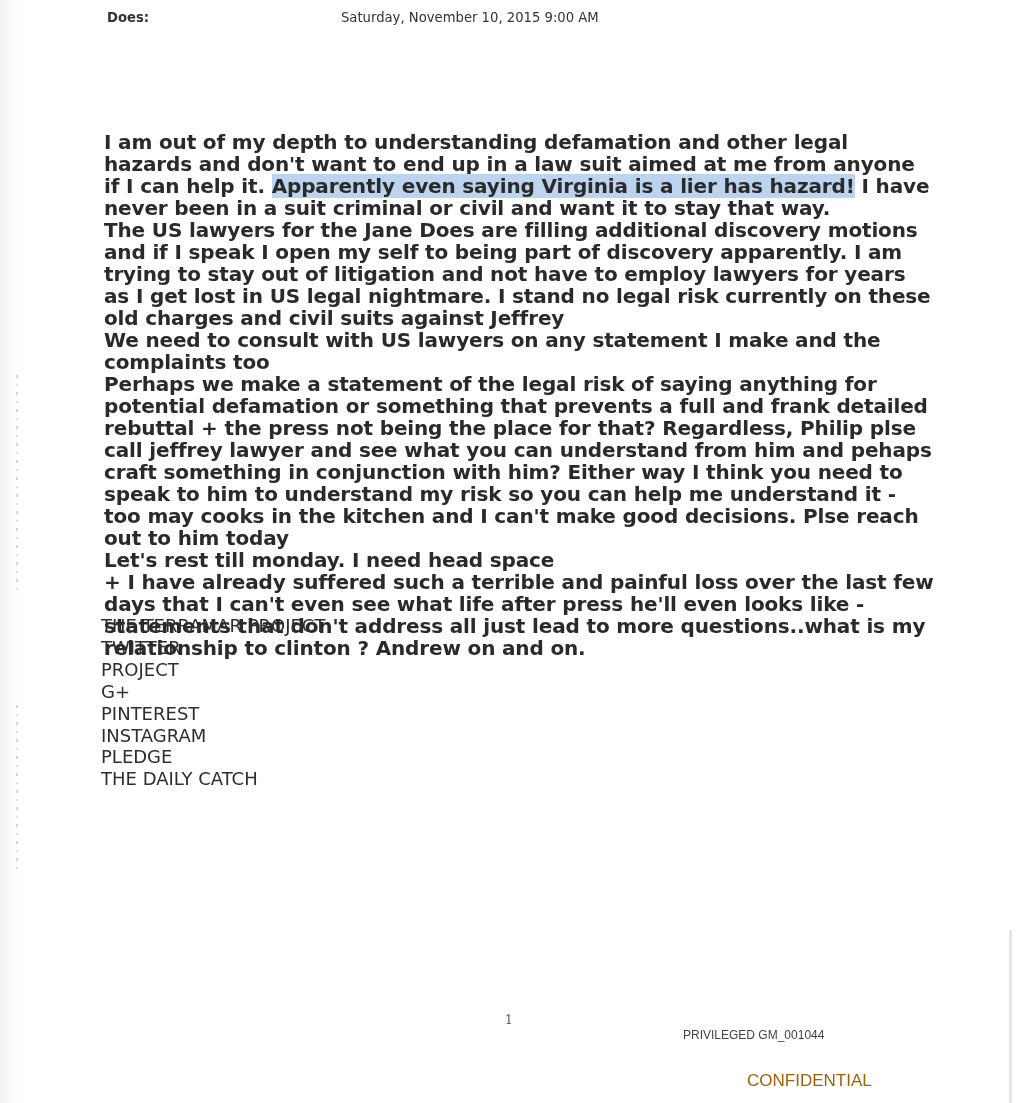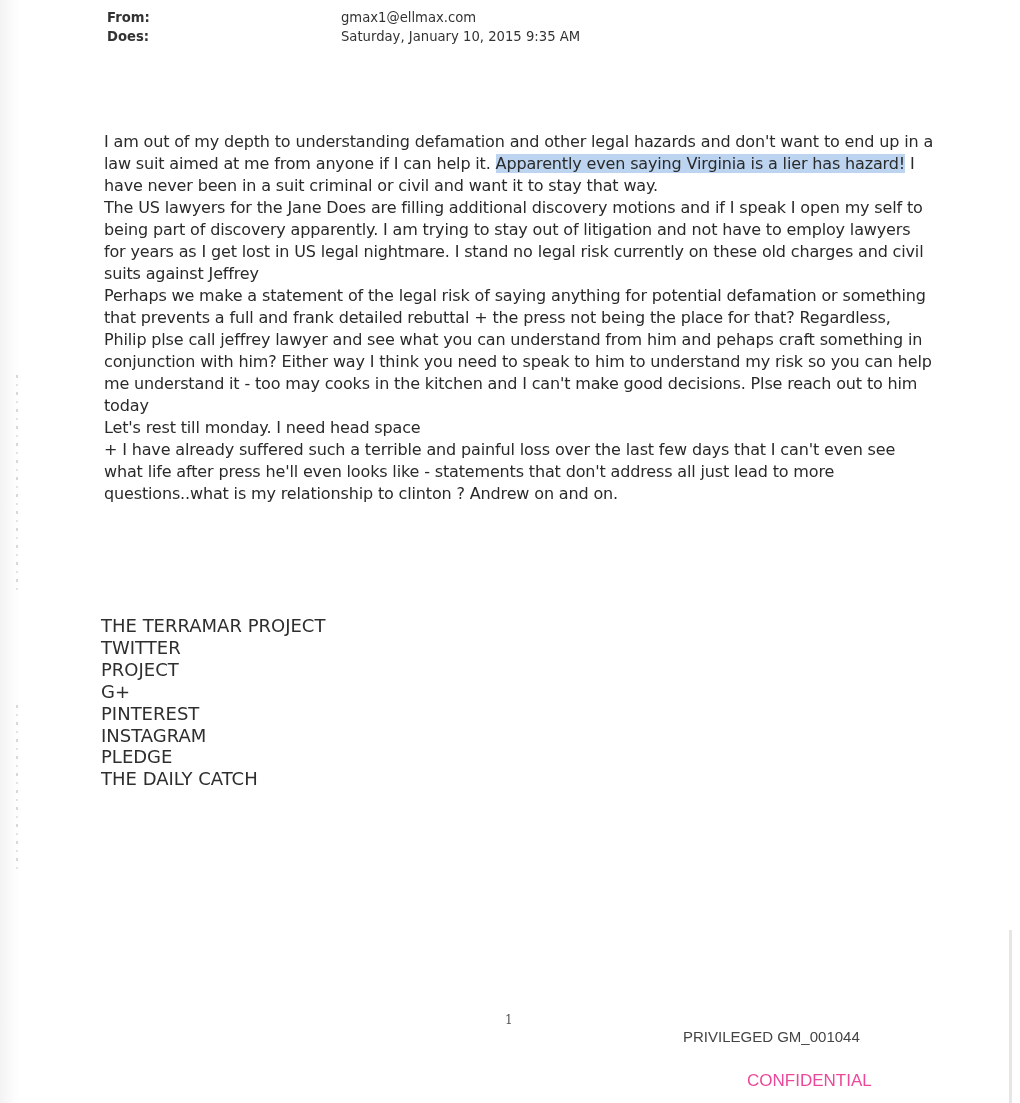--- a/index.html
+++ b/index.html
@@ -56,24 +56,25 @@
     color: #333;
   }
   .header-value {
     color: #333;
   }
   .body-text {
     position: absolute;
     left: 104px;
     top: 131px;
     width: 830px;
-    font-size: 16px;
+    font-size: 20px;
     line-height: 22px;
     color: #2a2a2a;
     letter-spacing: -0.15px;
+    font-weight: bold;
   }
   .body-text p {
     margin: 0;
   }
   .hl {
     background: #bcd4f0;
   }
   .signature {
     position: absolute;
     left: 101px;
@@ -91,54 +92,51 @@
     top: 1013px;
     font-family: "DejaVu Serif", "Liberation Serif", serif;
     font-size: 12px;
     color: #555;
   }
   .bates {
     position: absolute;
     left: 683px;
     top: 1028px;
     font-family: "Liberation Sans", sans-serif;
-    font-size: 15px;
+    font-size: 12px;
     color: #444;
   }
   .confidential {
     position: absolute;
     left: 747px;
     top: 1071px;
     font-family: "Liberation Sans", sans-serif;
     font-size: 17px;
-    color: #ec4899;
+    color: #a16207;
   }
 </style>
 </head>
 <body>
 
 <div class="page-edge-left"></div>
 <div class="scan-marks a"></div>
 <div class="scan-marks b"></div>
 <div class="page-edge-right"></div>
 
 <div class="header">
   <div class="header-row">
-    <span class="header-label">From:</span>
-    <span class="header-value">gmax1@ellmax.com</span>
-  </div>
-  <div class="header-row">
     <span class="header-label">Does:</span>
-    <span class="header-value">Saturday, January 10, 2015 9:35 AM</span>
+    <span class="header-value">Saturday, November 10, 2015 9:00 AM</span>
   </div>
 </div>
 
 <div class="body-text">
   <p><span>I am out of my depth to understanding defamation and other legal hazards and don't want to end up in a law suit aimed at me from anyone if I can help it. </span><span class="hl" style="background: rgb(188, 212, 240);">Apparently even saying Virginia is a lier has hazard!</span><span> I have never been in a suit criminal or civil and want it to stay that way.</span></p>
   <p>The US lawyers for the Jane Does are filling additional discovery motions and if I speak I open my self to being part of discovery apparently. I am trying to stay out of litigation and not have to employ lawyers for years as I get lost in US legal nightmare. I  stand no legal risk currently on these old charges and civil suits against Jeffrey</p>
+  <p>We need to consult with US lawyers on any statement I make and the complaints too</p>
   <p>Perhaps we make a statement of the legal risk of saying anything for potential defamation or something that prevents a full and frank detailed rebuttal + the press not being the place for that? Regardless, Philip plse call jeffrey lawyer and see what you can understand from him and pehaps craft something in conjunction with him? Either way I think you need to speak to him to understand my risk so you can help me understand it - too may cooks in the kitchen and I can't make good decisions. Plse reach out to him today</p>
   <p>Let's rest till monday. I need head space</p>
   <p>+ I have already suffered such a terrible and painful loss over the last few days that I can't even see what life after press he'll even looks like - statements that don't address all just lead to more questions..what is my relationship to clinton ? Andrew on and on.</p>
 </div>
 
 <div class="signature">
   <div>THE TERRAMAR PROJECT</div>
   <div>TWITTER</div>
   <div>PROJECT</div>
   <div>G+</div>

